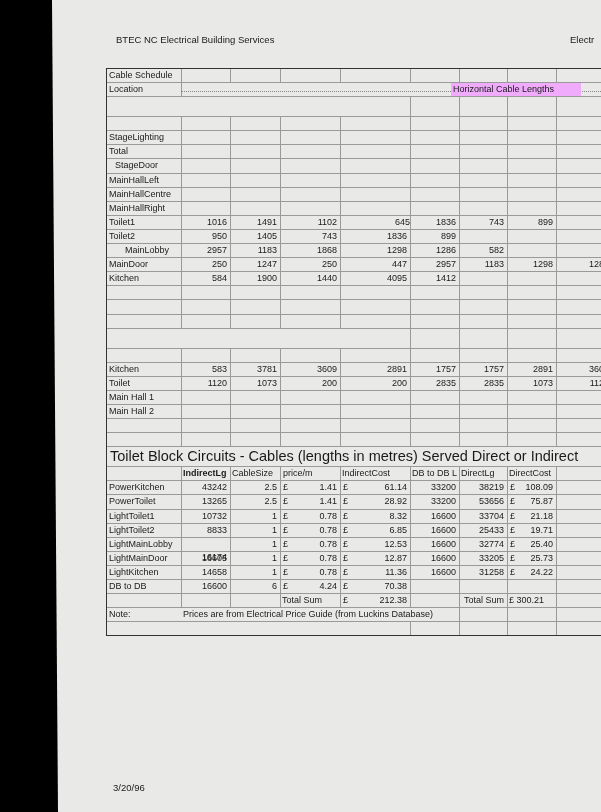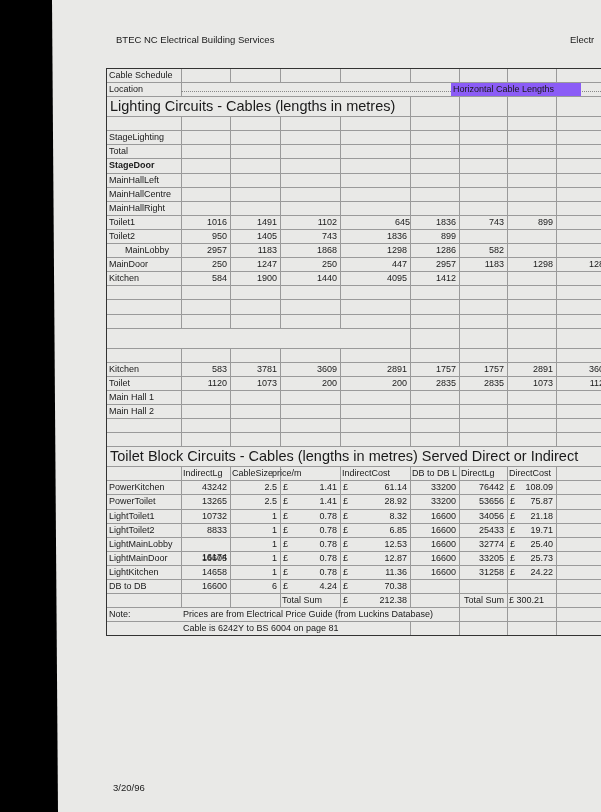--- a/index.html
+++ b/index.html
@@ -37,28 +37,27 @@
       <div class="vl" style="left: 303px;"></div>
       <div class="vl" style="left: 352px;"></div>
       <div class="vl" style="left: 400px;"></div>
       <div class="vl" style="left: 449px;"></div>
       <div class="cell l" style="left: 0px; width: 74px;">Cable Schedule</div>
     </div>
     <div class="row">
       <div class="vl" style="left: 74px;"></div>
       <div class="dots"></div>
       <div class="cell l" style="left: 0px; width: 74px;">Location</div>
-      <div class="cell l" style="left: 344px; width: 130px; background: #8b5cf6;">Horizontal Cable Lengths</div>
+      <div class="cell l" style="left: 344px; width: 130px; background: #f0abfc;">Horizontal Cable Lengths</div>
     </div>
     <div class="row big">
       <div class="vl" style="left: 303px;"></div>
       <div class="vl" style="left: 352px;"></div>
       <div class="vl" style="left: 400px;"></div>
       <div class="vl" style="left: 449px;"></div>
-      <div class="cell title" style="left: 0px; width: 303px;">Lighting Circuits - Cables (lengths in metres)</div>
     </div>
     <div class="row">
       <div class="vl" style="left: 74px;"></div>
       <div class="vl" style="left: 123px;"></div>
       <div class="vl" style="left: 173px;"></div>
       <div class="vl" style="left: 233px;"></div>
       <div class="vl" style="left: 303px;"></div>
       <div class="vl" style="left: 352px;"></div>
       <div class="vl" style="left: 400px;"></div>
       <div class="vl" style="left: 449px;"></div>
@@ -103,21 +102,21 @@
     </div>
     <div class="row">
       <div class="vl" style="left: 74px;"></div>
       <div class="vl" style="left: 123px;"></div>
       <div class="vl" style="left: 173px;"></div>
       <div class="vl" style="left: 233px;"></div>
       <div class="vl" style="left: 303px;"></div>
       <div class="vl" style="left: 352px;"></div>
       <div class="vl" style="left: 400px;"></div>
       <div class="vl" style="left: 449px;"></div>
-      <div class="cell l" style="left: 0px; width: 74px; font-weight: bold;">StageDoor</div>
+      <div class="cell l" style="left: 6px; width: 74px;">StageDoor</div>
       <div class="cell r" style="left: 74px; width: 49px;"></div>
       <div class="cell r" style="left: 123px; width: 50px;"></div>
       <div class="cell r" style="left: 173px; width: 60px;"></div>
       <div class="cell r" style="left: 233px; width: 70px;"></div>
       <div class="cell r" style="left: 303px; width: 49px;"></div>
       <div class="cell r" style="left: 352px; width: 48px;"></div>
       <div class="cell r" style="left: 400px; width: 49px;"></div>
       <div class="cell r" style="left: 449px; width: 51px;"></div>
     </div>
     <div class="row">
@@ -419,23 +418,23 @@
     </div>
     <div class="row">
       <div class="vl" style="left: 74px;"></div>
       <div class="vl" style="left: 123px;"></div>
       <div class="vl" style="left: 173px;"></div>
       <div class="vl" style="left: 233px;"></div>
       <div class="vl" style="left: 303px;"></div>
       <div class="vl" style="left: 352px;"></div>
       <div class="vl" style="left: 400px;"></div>
       <div class="vl" style="left: 449px;"></div>
-      <div class="cell l" style="left: 74px; width: 49px;">IndirectLg</div>
+      <div class="cell l" style="left: 74px; width: 49px; font-weight: bold;">IndirectLg</div>
       <div class="cell l" style="left: 123px; width: 50px;">CableSize</div>
-      <div class="cell l" style="left: 163px; width: 60px;">price/m</div>
+      <div class="cell l" style="left: 174px; width: 60px;">price/m</div>
       <div class="cell l" style="left: 233px; width: 70px;">IndirectCost</div>
       <div class="cell l" style="left: 303px; width: 49px;">DB to DB L</div>
       <div class="cell l" style="left: 352px; width: 48px;">DirectLg</div>
       <div class="cell l" style="left: 400px; width: 49px;">DirectCost</div>
     </div>
     <div class="row">
       <div class="vl" style="left: 74px;"></div>
       <div class="vl" style="left: 123px;"></div>
       <div class="vl" style="left: 173px;"></div>
       <div class="vl" style="left: 233px;"></div>
@@ -444,21 +443,21 @@
       <div class="vl" style="left: 400px;"></div>
       <div class="vl" style="left: 449px;"></div>
       <div class="cell l" style="left: 0px; width: 74px;">PowerKitchen</div>
       <div class="cell r" style="left: 74px; width: 49px;">43242</div>
       <div class="cell r" style="left: 123px; width: 50px;">2.5</div>
       <div class="cell l" style="left: 174px; width: 14px;">£</div>
       <div class="cell r" style="left: 173px; width: 60px;">1.41</div>
       <div class="cell l" style="left: 234px; width: 14px;">£</div>
       <div class="cell r" style="left: 233px; width: 70px;">61.14</div>
       <div class="cell r" style="left: 303px; width: 49px;">33200</div>
-      <div class="cell r" style="left: 352px; width: 48px;">76442</div>
+      <div class="cell r" style="left: 352px; width: 48px;">38219</div>
       <div class="cell l" style="left: 401px; width: 14px;">£</div>
       <div class="cell r" style="left: 400px; width: 49px;">108.09</div>
     </div>
     <div class="row">
       <div class="vl" style="left: 74px;"></div>
       <div class="vl" style="left: 123px;"></div>
       <div class="vl" style="left: 173px;"></div>
       <div class="vl" style="left: 233px;"></div>
       <div class="vl" style="left: 303px;"></div>
       <div class="vl" style="left: 352px;"></div>
@@ -486,21 +485,21 @@
       <div class="vl" style="left: 400px;"></div>
       <div class="vl" style="left: 449px;"></div>
       <div class="cell l" style="left: 0px; width: 74px;">LightToilet1</div>
       <div class="cell r" style="left: 74px; width: 49px;">10732</div>
       <div class="cell r" style="left: 123px; width: 50px;">1</div>
       <div class="cell l" style="left: 174px; width: 14px;">£</div>
       <div class="cell r" style="left: 173px; width: 60px;">0.78</div>
       <div class="cell l" style="left: 234px; width: 14px;">£</div>
       <div class="cell r" style="left: 233px; width: 70px;">8.32</div>
       <div class="cell r" style="left: 303px; width: 49px;">16600</div>
-      <div class="cell r" style="left: 352px; width: 48px;">34056</div>
+      <div class="cell r" style="left: 352px; width: 48px;">33704</div>
       <div class="cell l" style="left: 401px; width: 14px;">£</div>
       <div class="cell r" style="left: 400px; width: 49px;">21.18</div>
     </div>
     <div class="row">
       <div class="vl" style="left: 74px;"></div>
       <div class="vl" style="left: 123px;"></div>
       <div class="vl" style="left: 173px;"></div>
       <div class="vl" style="left: 233px;"></div>
       <div class="vl" style="left: 303px;"></div>
       <div class="vl" style="left: 352px;"></div>
@@ -621,17 +620,16 @@
       <div class="vl" style="left: 400px;"></div>
       <div class="vl" style="left: 449px;"></div>
       <div class="cell l" style="left: 0px; width: 74px;">Note:</div>
       <div class="cell l" style="left: 74px; width: 278px;">Prices are from Electrical Price Guide (from Luckins Database)</div>
     </div>
     <div class="row bottom-line">
       <div class="vl" style="left: 303px;"></div>
       <div class="vl" style="left: 352px;"></div>
       <div class="vl" style="left: 400px;"></div>
       <div class="vl" style="left: 449px;"></div>
-      <div class="cell l" style="left: 74px; width: 229px;">Cable is 6242Y to BS 6004 on page 81</div>
     </div>
   </div>
 
 <div class="footer-date">3/20/96</div>
 
 </body></html>

